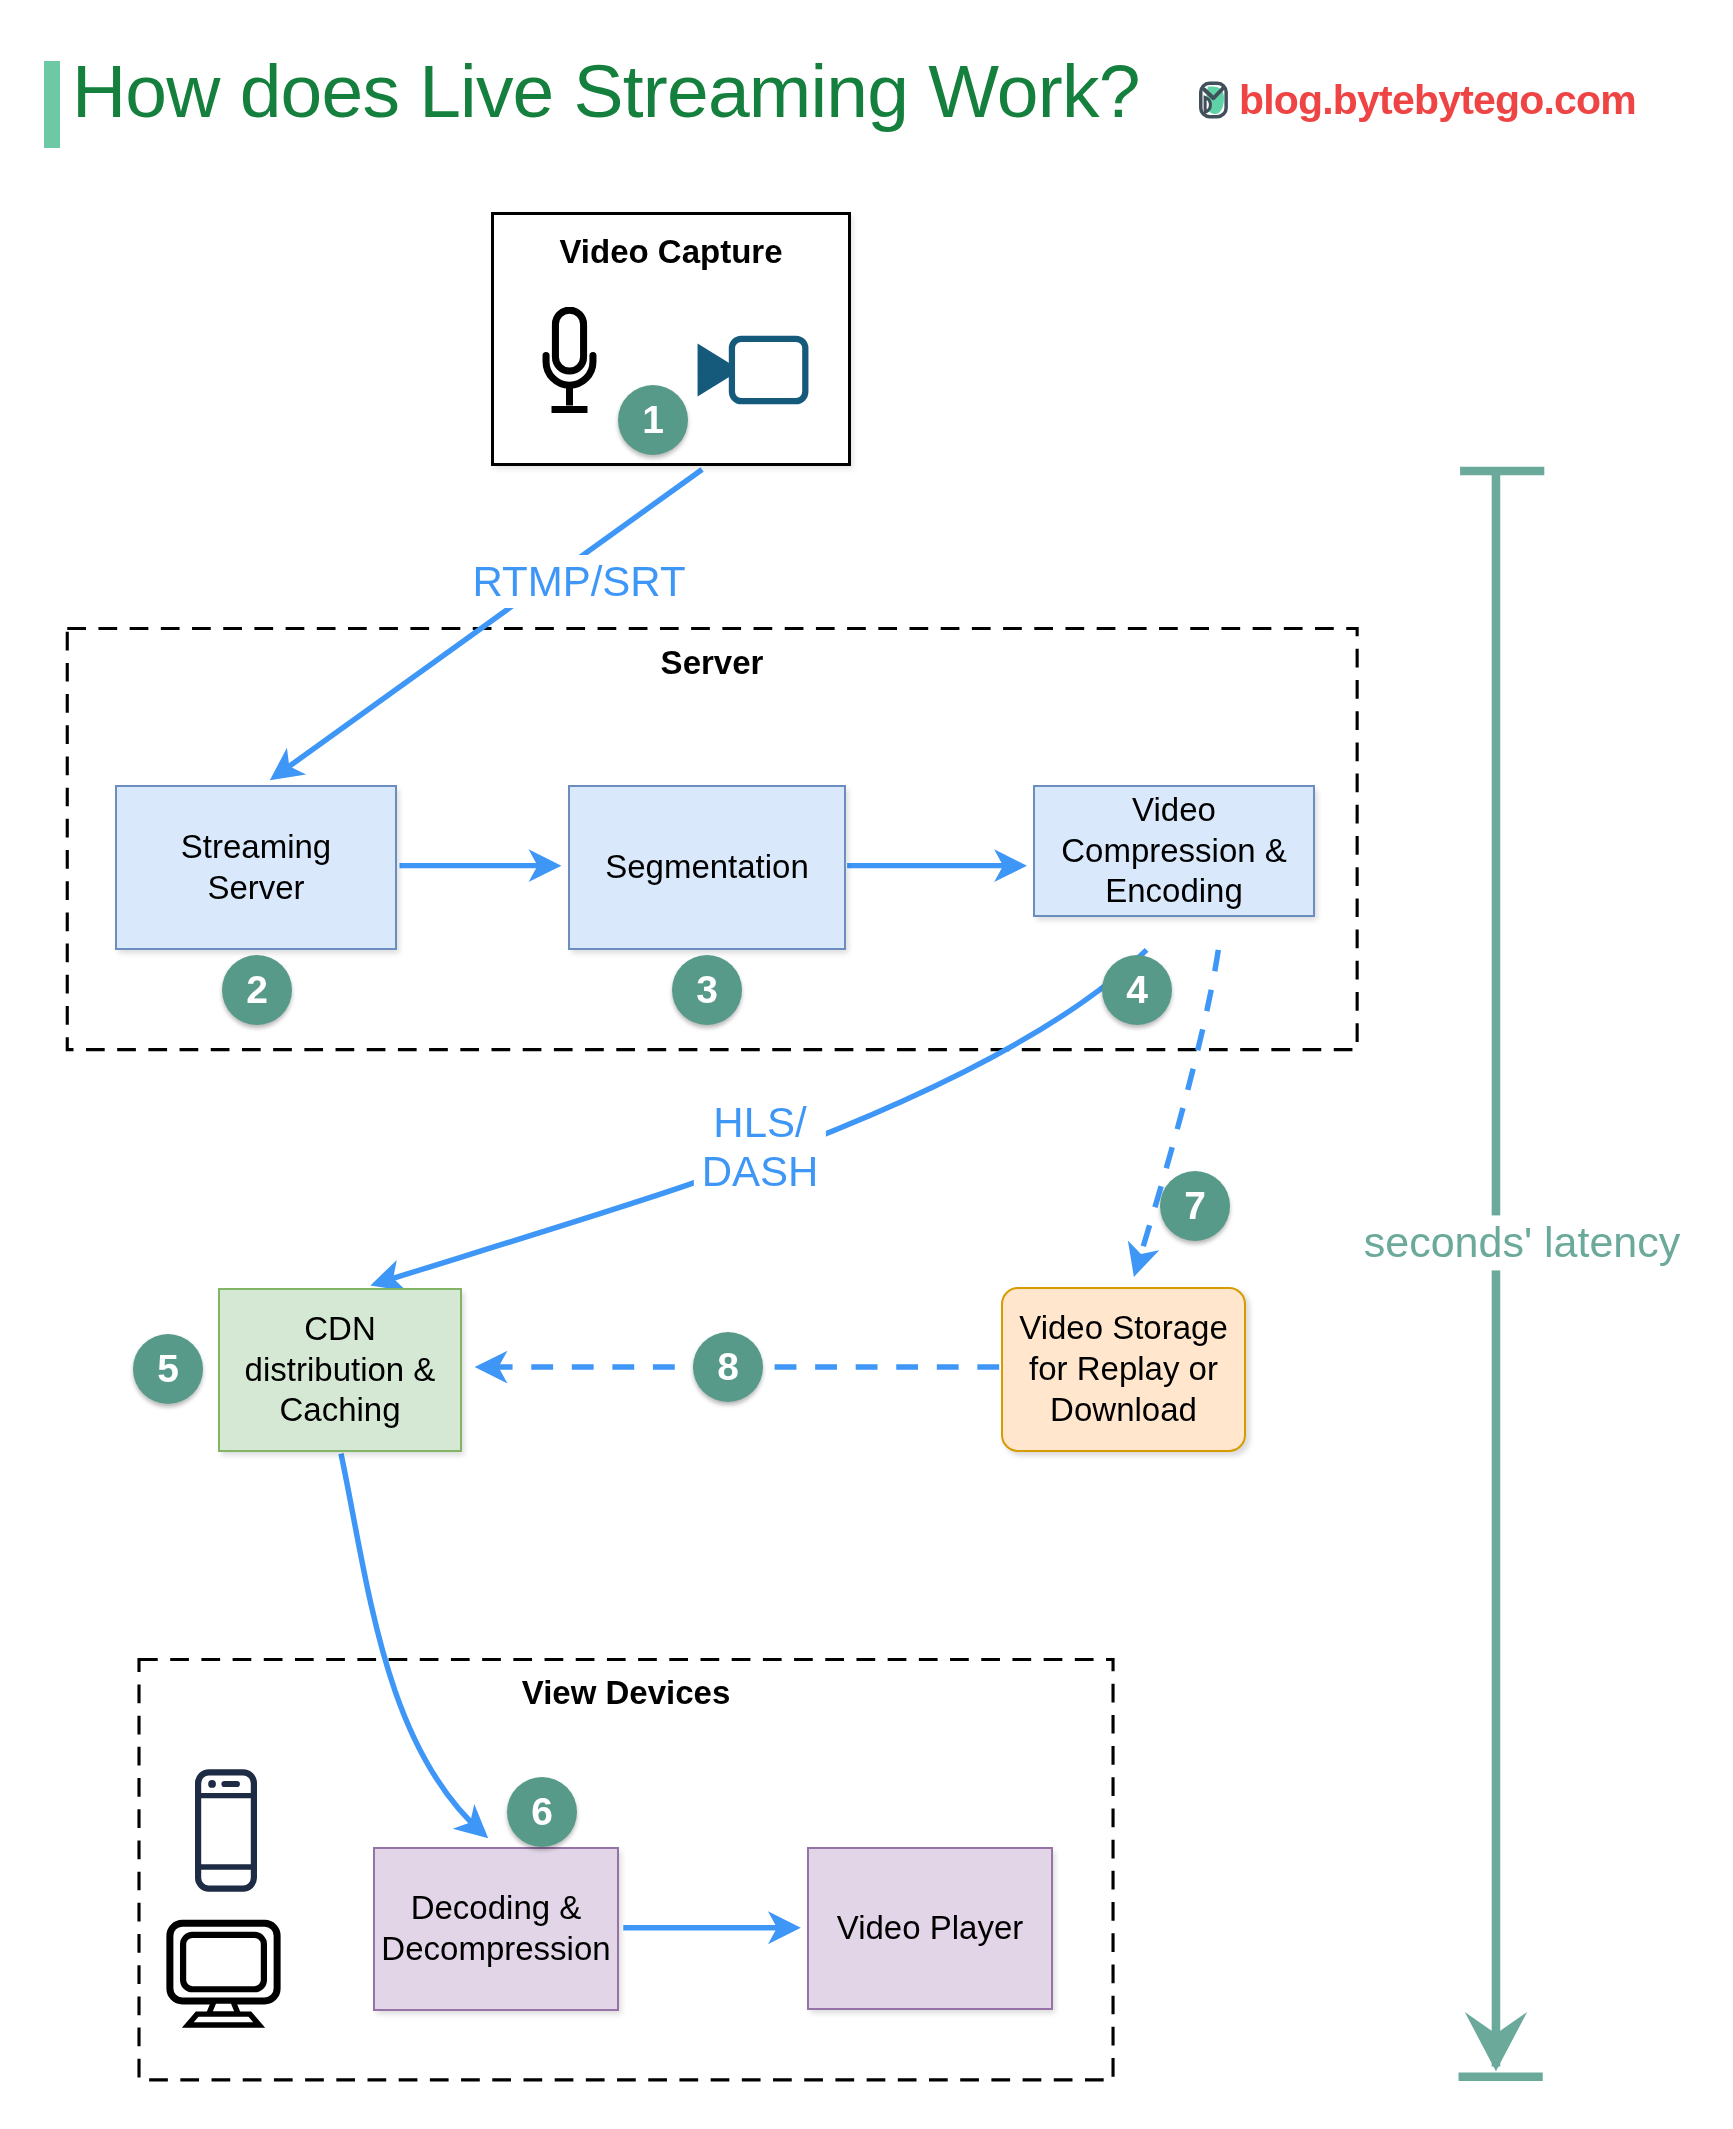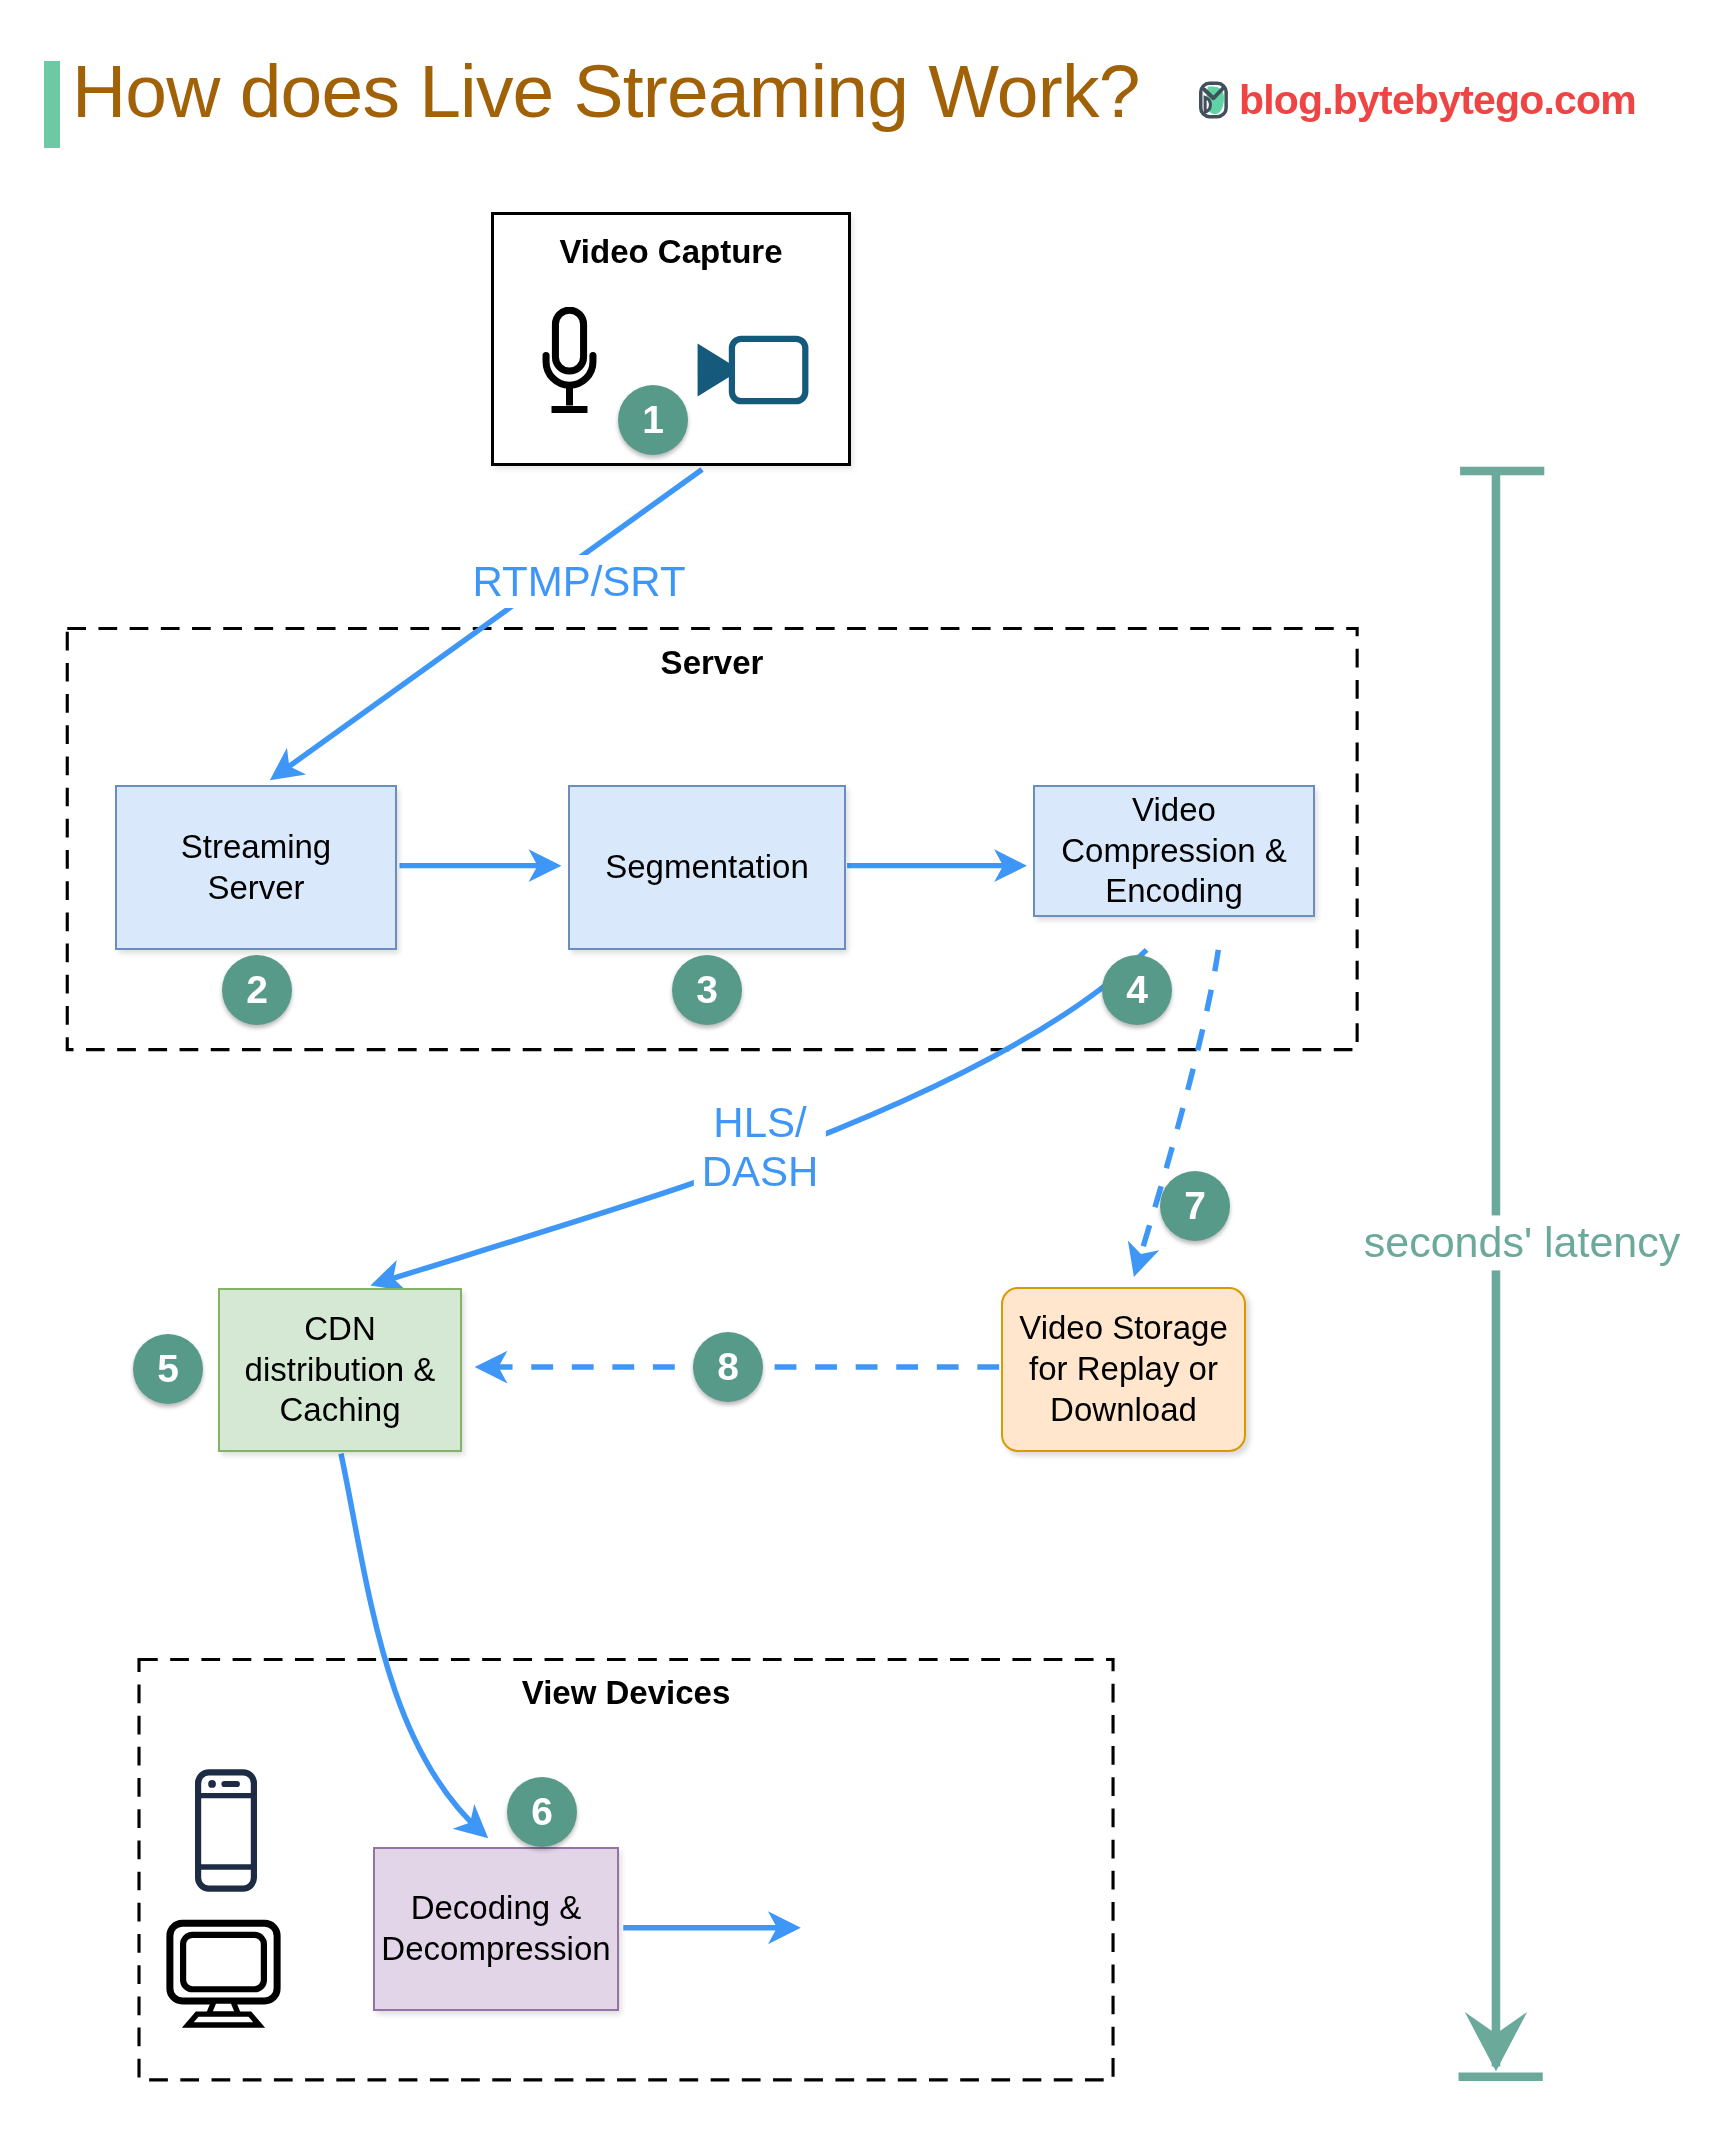--- a/index.html
+++ b/index.html
@@ -6,21 +6,21 @@
   #canvas{
     position:relative;
     width:1734px;height:2129px;
     background:#ffffff;
     font-family:"Liberation Sans", sans-serif;
     overflow:hidden;
   }
   .abs{position:absolute;}
   
   #accent-bar{left:44px;top:61px;width:15.6px;height:87px;background:#6cc9a3;}
-  #page-title{left:72px;top:48px;font-size:75px;font-weight:400;color:#a16207;letter-spacing:-0.8px;white-space:nowrap;}
+  #page-title{left:72px;top:48px;font-size:75px;font-weight:400;color:#15803d;letter-spacing:-0.8px;white-space:nowrap;}
   #site-badge{left:1199px;top:65px;width:437px;height:70px;display:flex;align-items:center;gap:11px;}
   #site-text{font-size:41px;font-weight:700;color:#ef4444;letter-spacing:-0.8px;}
   
   .node{
     display:flex;align-items:center;justify-content:center;text-align:center;
     box-sizing:border-box;font-size:33px;line-height:1.24;color:#000;
     border:2.3px solid #666;background:#fff;
     box-shadow:3.1px 3.9px 5.5px rgba(0,0,0,0.14);
     z-index:2;
   }
@@ -165,15 +165,18 @@
     <rect x="22" y="20" width="104" height="70" rx="12" fill="#ffffff" stroke="#000" stroke-width="8"></rect>
     <path d="M62 105 L86 105 L93 122 L55 122 Z" fill="#ffffff" stroke="#000" stroke-width="7"></path>
     <path d="M40 122 L108 122 L120 136 L28 136 Z" fill="#ffffff" stroke="#000" stroke-width="7"></path>
   </svg>
 
   <div class="abs node purple" style="left:373px;top:1847px;width:246px;height:164px;padding:0 6.2px;">
     <span>Decoding &amp; Decompression</span>
   </div>
   <div class="abs step" style="left:507px;top:1777px;">6</div>
 
+  <div class="abs node purple" style="left:807px;top:1847px;width:246px;height:163px;padding:0 6.2px;">
+    <span>Video Player</span>
+  </div>
 
 </div>
 
 
 </body></html>

